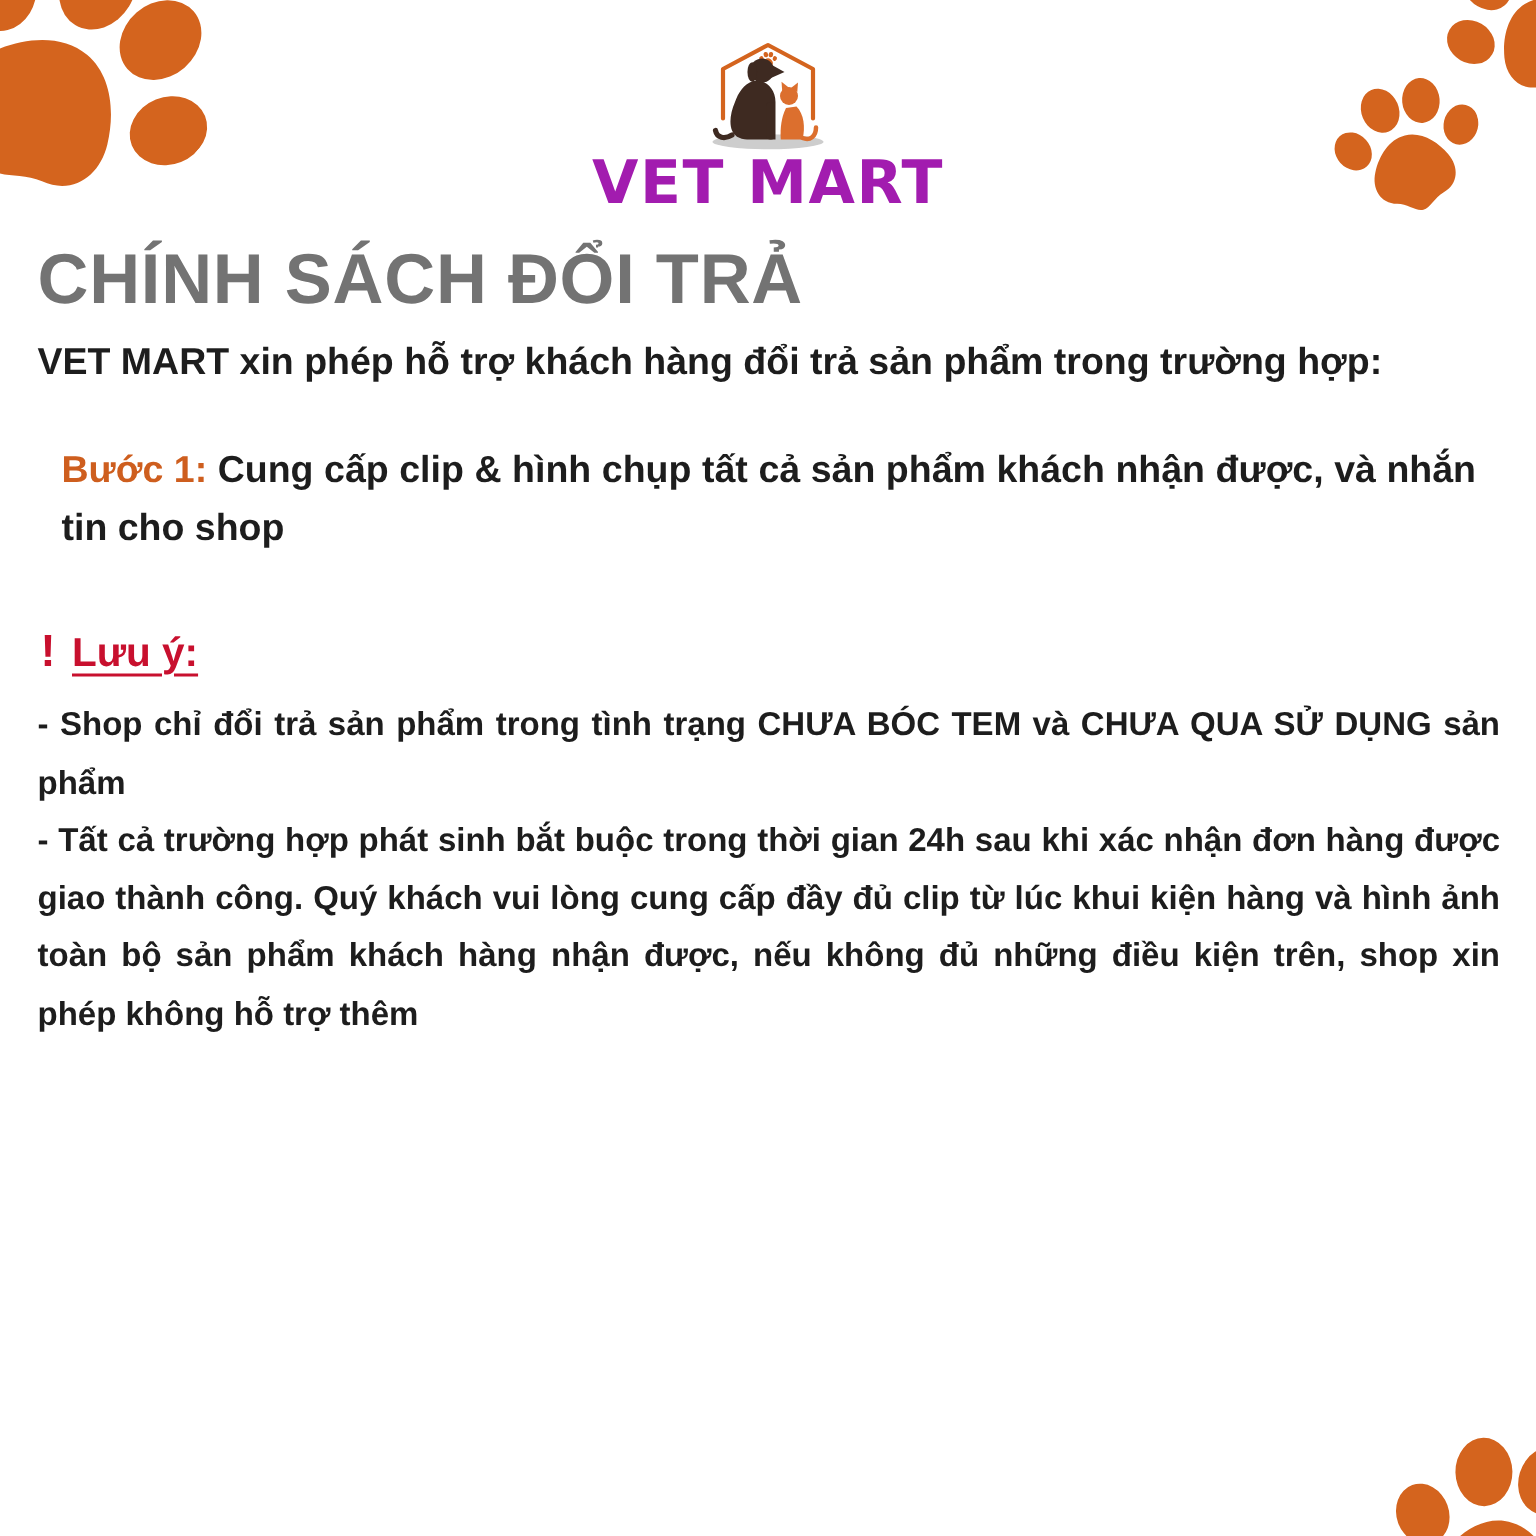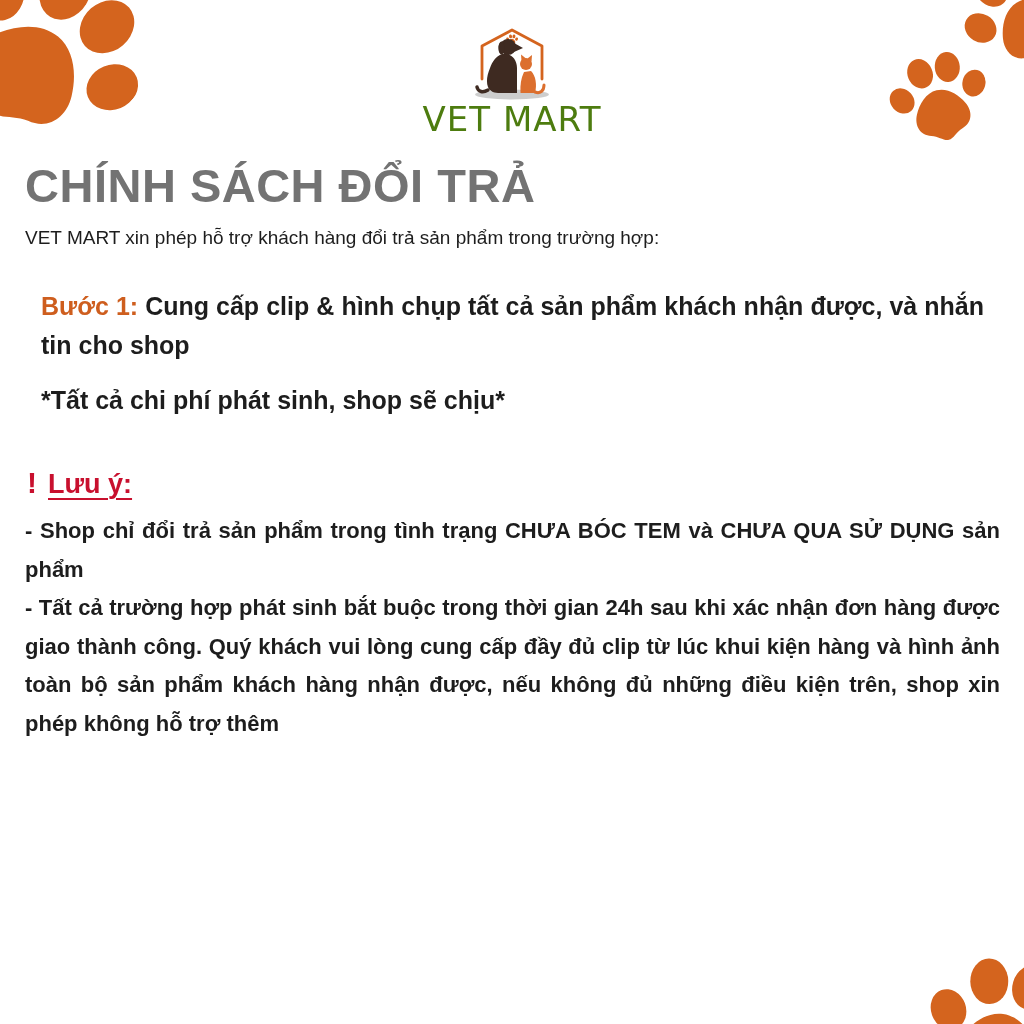--- a/index.html
+++ b/index.html
@@ -16,31 +16,31 @@
   .paw-tl { left: -52px; top: -46px; width: 195px; height: 195px; transform: rotate(40deg); }
   .paw-tr { left: 889px; top: 50px; width: 100px; height: 100px; transform: rotate(-14deg); }
   .paw-trc { left: 962px; top: -48px; width: 122px; height: 122px; transform: rotate(-32deg); }
   .paw-br { left: 925px; top: 953px; width: 152px; height: 152px; transform: rotate(8deg); }
 
   
   .logo { position: absolute; top: 22px; left: 512px; transform: translateX(-50%); width: 240px; text-align: center; }
   .logo-emblem { width: 106px; height: 80px; display: block; margin: 0 auto; }
   .logo-wordmark {
     font-family: "DejaVu Sans", sans-serif;
-    font-weight: 400; font-size: 34px; letter-spacing: 1px;
-    color: #4d7c0f; margin-top: -3px; white-space: nowrap;
+    font-weight: 700; font-size: 40px; letter-spacing: 1px;
+    color: #a21caf; margin-top: -3px; white-space: nowrap;
   }
 
   
   .content { position: absolute; left: 25px; width: 975px; top: 158px; }
   .title {
     font-size: 47px; font-weight: bold; color: #737373;
     margin: 0 0 14px 0; letter-spacing: 0.5px;
   }
-  .intro { font-size: 19px; font-weight: normal; margin: 0 0 38px 0; }
+  .intro { font-size: 25px; font-weight: bold; margin: 0 0 38px 0; }
   .para {
     font-size: 25px; font-weight: bold; line-height: 39px;
     text-align: justify; margin: 16px;
   }
   .step-label { color: #CE5E1E; margin-right: 7px; }
   .notice-heading {
     margin: 46px 0 12px 2px;
     font-size: 27px; font-weight: bold; color: #C8102E;
   }
   .notice-excl { font-size: 30px; margin-right: 11px; }
@@ -105,19 +105,18 @@
 </div>
 
 <div class="content">
   <h1 class="title">CHÍNH SÁCH ĐỔI TRẢ</h1>
 
   <p class="intro">VET MART xin phép hỗ trợ khách hàng đổi trả sản phẩm trong trường hợp:</p>
 
   <p class="para"><span class="step-label">Bước 1:</span><span>Cung cấp clip &amp; hình chụp tất cả sản phẩm khách nhận được, và nhắn tin cho shop</span></p>
 
 
-  <p class="para">*Tất cả chi phí phát sinh, shop sẽ chịu*</p>
 
   <div class="notice-heading"><span class="notice-excl">!</span><span class="notice-label">Lưu ý:</span></div>
 
   <p class="notice-item">- Shop chỉ đổi trả sản phẩm trong tình trạng CHƯA BÓC TEM và CHƯA QUA SỬ DỤNG sản phẩm</p>
   <p class="notice-item">- Tất cả trường hợp phát sinh bắt buộc trong thời gian 24h sau khi xác nhận đơn hàng được giao thành công. Quý khách vui lòng cung cấp đầy đủ clip từ lúc khui kiện hàng và hình ảnh toàn bộ sản phẩm khách hàng nhận được, nếu không đủ những điều kiện trên, shop xin phép không hỗ trợ thêm</p>
 </div>
 
 </body></html>

